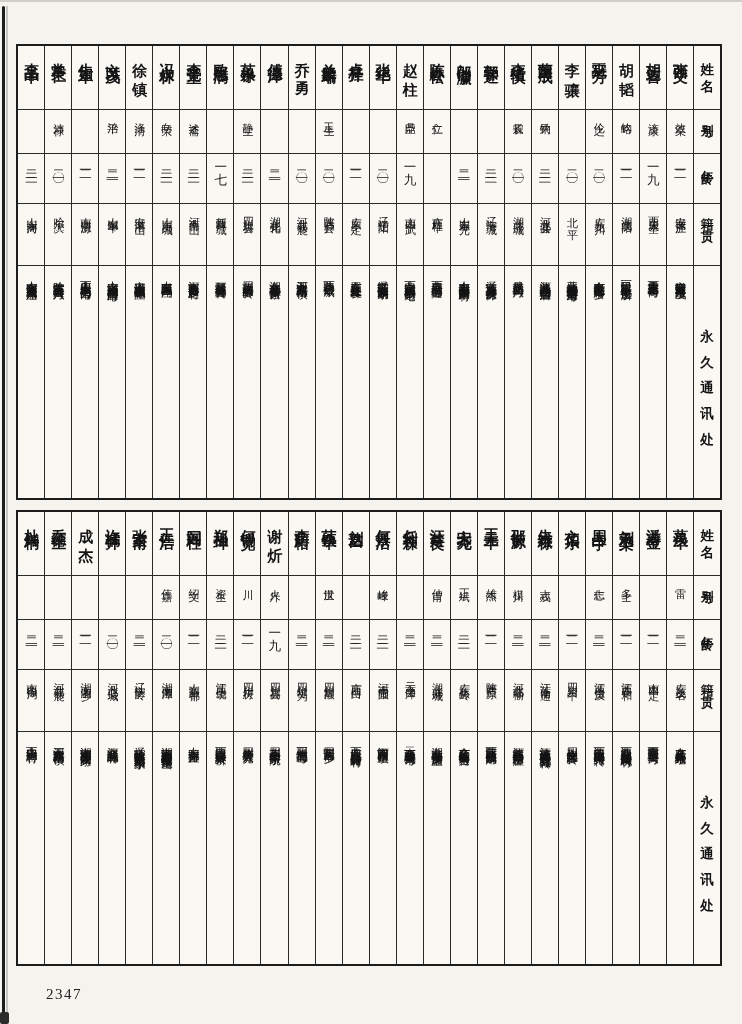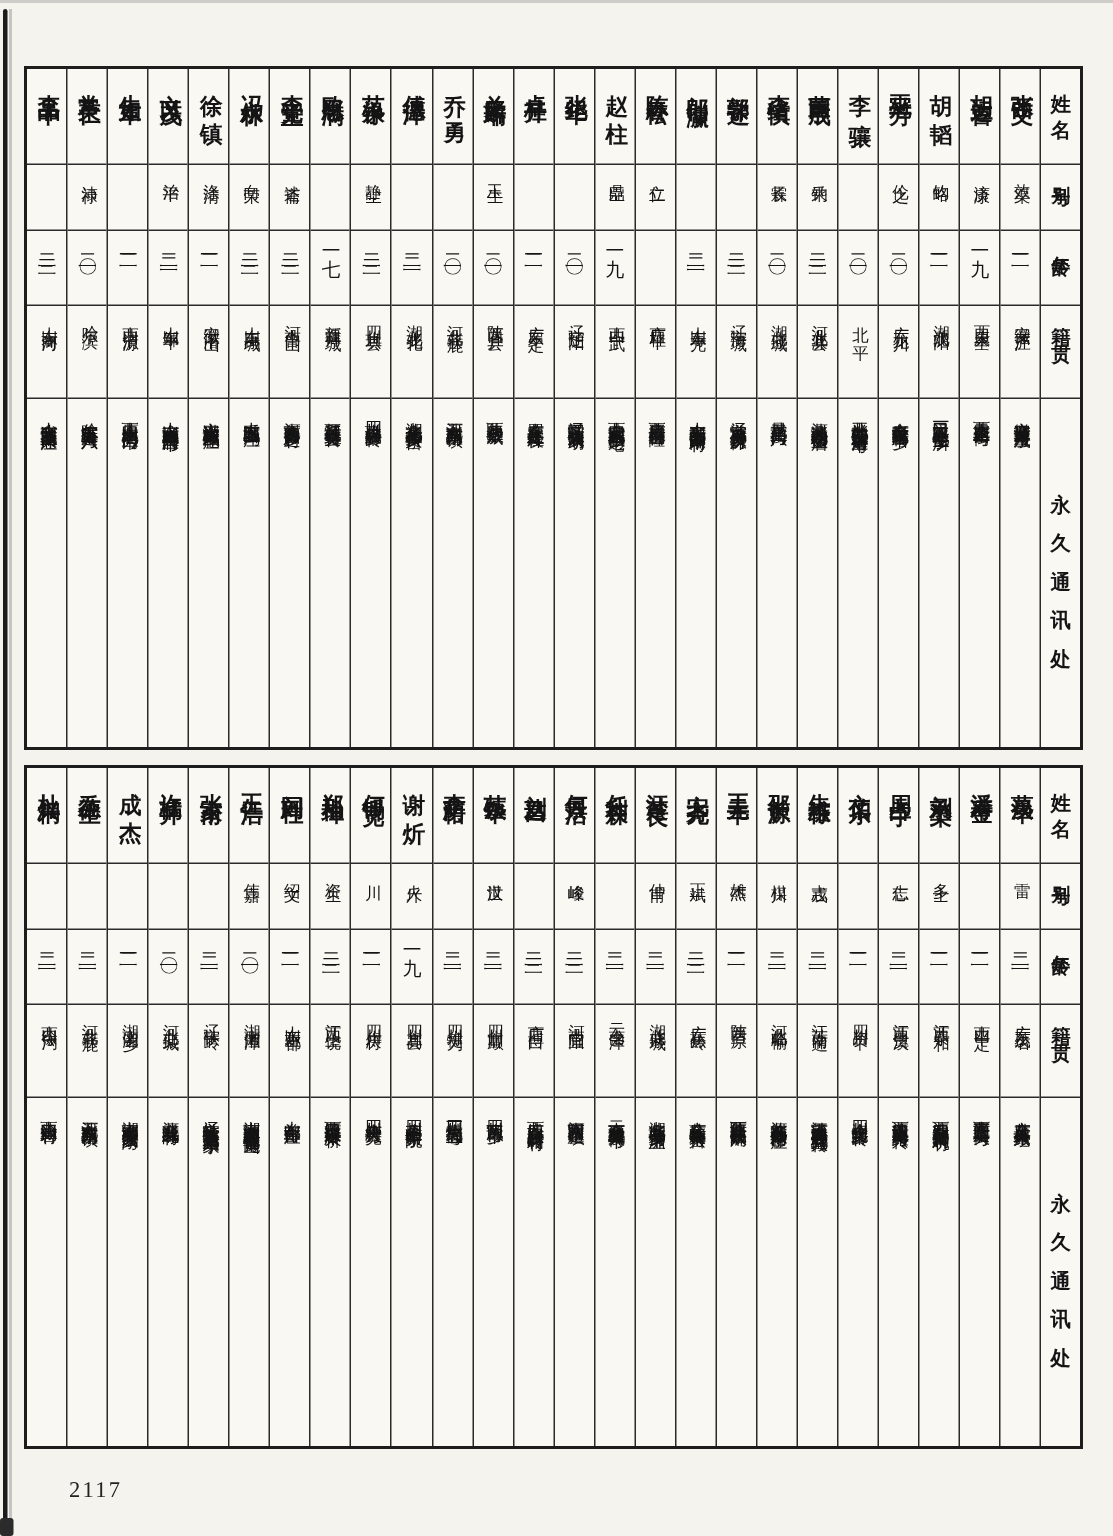--- a/index.html
+++ b/index.html
@@ -934,14 +934,14 @@
         </div>
         <div class="cell c-native">
           <span class="v">山西徐沟</span>
         </div>
         <div class="cell c-addr">
           <span class="v">山西徐沟王答村</span>
         </div>
       </div>
     </section>
 
-  <div class="page-number">2117</div>
+  <div class="page-number">2347</div>
 </div>
 
 </body></html>

